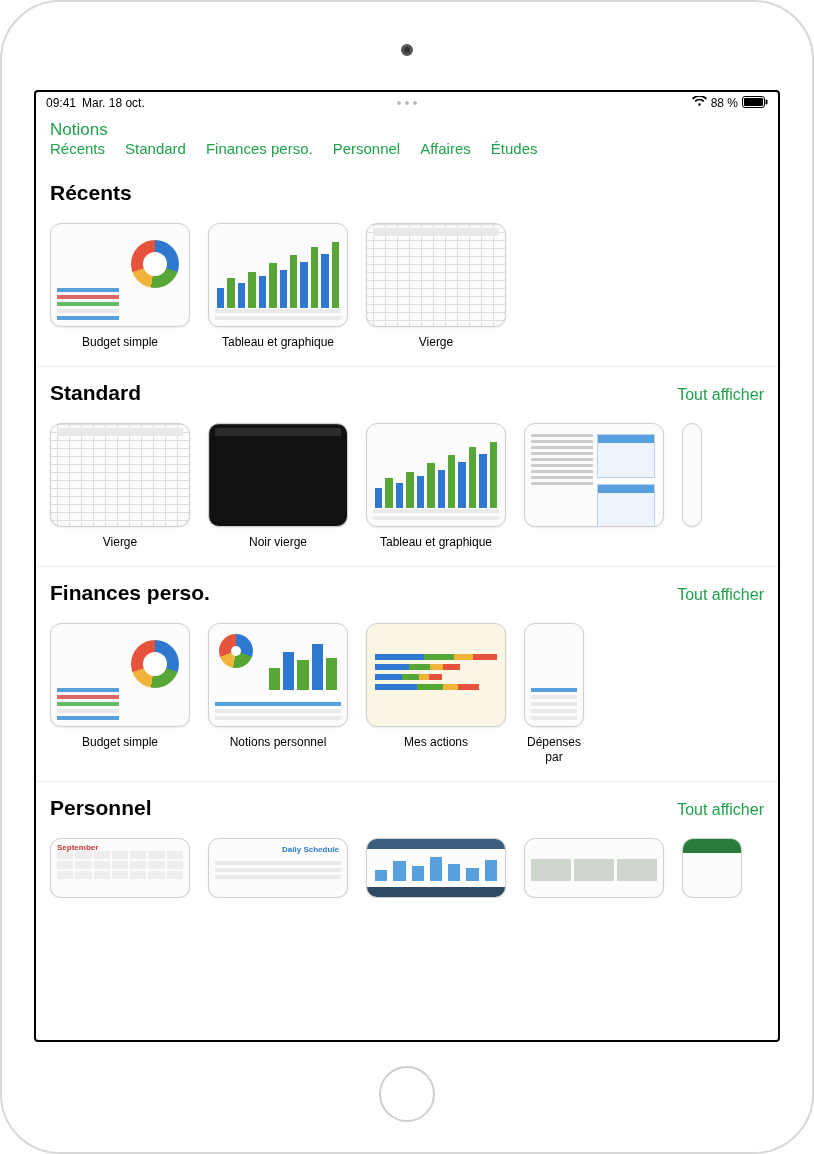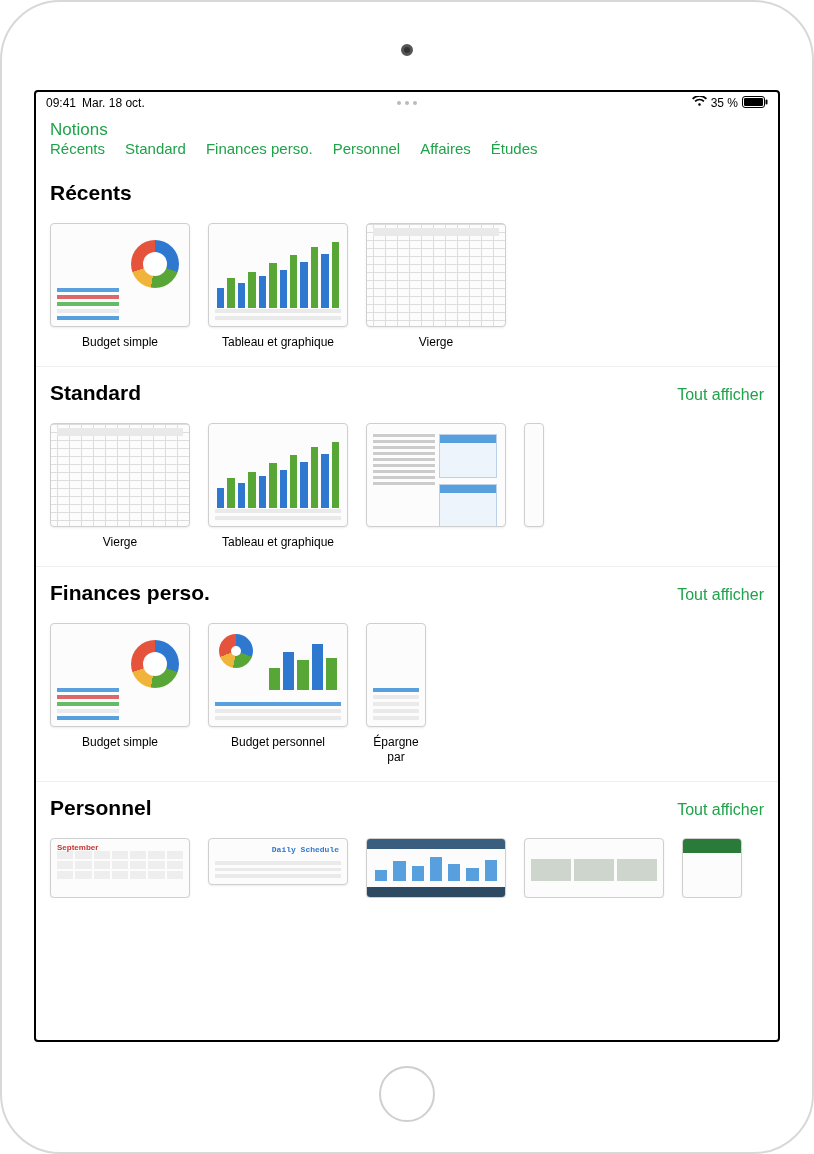--- a/index.html
+++ b/index.html
@@ -127,21 +127,21 @@
   .template {
     flex: 0 0 140px;
     display: flex;
     flex-direction: column;
     align-items: center;
   }
   .thumb {
     width: 140px;
     height: 104px;
     border: 1px solid #cfcfcf;
-    border-radius: 4px;
+    border-radius: 11px;
     background: #fcfcfc;
     overflow: hidden;
     position: relative;
     box-shadow: 0 1px 2px rgba(0,0,0,0.08);
   }
   .tmpl-label {
     margin-top: 8px;
     font-size: 12px;
     text-align: center;
     line-height: 1.25;
@@ -222,21 +222,21 @@
         <span></span>
           <span></span>
           <span></span>
       </div>
       <div class="status-right">
         <span class="wifi-icon">
           <svg width="15" height="11" viewBox="0 0 15 11">
               <path d="M7.5 9.8a1.3 1.3 0 100-2.6 1.3 1.3 0 000 2.6zM3.7 5.9a5.4 5.4 0 017.6 0l1.2-1.2a7.1 7.1 0 00-10 0l1.2 1.2zM1.2 3.4a8.9 8.9 0 0112.6 0L15 2.2a10.6 10.6 0 00-15 0l1.2 1.2z" fill="#000"></path>
             </svg>
         </span>
-        <span>35 %</span>
+        <span>88 %</span>
         <span class="battery-icon">
           <svg width="26" height="12" viewBox="0 0 26 12">
               <rect x="0.5" y="0.5" width="22" height="11" rx="2.5" stroke="#000" fill="none"></rect>
               <rect x="2" y="2" width="19" height="8" rx="1.2" fill="#000"></rect>
               <rect x="23.5" y="3.5" width="2" height="5" rx="1" fill="#000"></rect>
             </svg>
         </span>
       </div>
     </div>
 
@@ -317,20 +317,26 @@
         </div>
         <div class="row">
 
           <div class="template">
             <div class="thumb th-grid">
                 <div class="th-header"></div>
               </div>
             <div class="tmpl-label">Vierge</div>
           </div>
 
+          <div class="template">
+            <div class="thumb th-grid th-dark">
+                <div class="th-header"></div>
+              </div>
+            <div class="tmpl-label">Noir vierge</div>
+          </div>
 
           <div class="template">
             <div class="thumb">
               <div class="bars">
                   <span style="height:30%"></span>
                   <span style="height:45%"></span>
                   <span style="height:38%"></span>
                   <span style="height:55%"></span>
                   <span style="height:48%"></span>
                   <span style="height:68%"></span>
@@ -404,36 +410,47 @@
                   <span style="height:55%"></span>
                   <span style="height:85%"></span>
                   <span style="height:60%"></span>
                 </div>
               <div class="mini-rows">
                   <i class="b"></i>
                   <i></i>
                   <i></i>
                 </div>
             </div>
-            <div class="tmpl-label">Budget personnel</div>
-          </div>
-
-
+            <div class="tmpl-label">Notions personnel</div>
+          </div>
+
+
+          <div class="template">
+            <div class="thumb" style="background:#fbf6e3;">
+              <div class="stockbar">
+                  <i></i>
+                  <i></i>
+                  <i></i>
+                  <i></i>
+                </div>
+            </div>
+            <div class="tmpl-label">Mes actions</div>
+          </div>
 
           <div class="template" style="flex:0 0 60px">
             <div class="thumb" style="width:60px">
               <div class="mini-rows">
                   <i class="b"></i>
                   <i></i>
                   <i></i>
                   <i></i>
                   <i></i>
                 </div>
             </div>
-            <div class="tmpl-label">Épargne par</div>
+            <div class="tmpl-label">Dépenses par</div>
           </div>
 
         </div>
       </div>
 
       <div class="section">
         <div class="section-header">
           <div class="section-title">Personnel</div>
           <div class="see-all">Tout afficher</div>
         </div>
@@ -462,21 +479,21 @@
                   <i></i>
                   <i></i>
                   <i></i>
                   <i></i>
                   <i></i>
                 </div>
             </div>
           </div>
 
           <div class="template">
-            <div class="thumb" style="height:47px;font-family:Liberation Mono, monospace;">
+            <div class="thumb" style="height:60px;">
               <div style="position:absolute;top:6px;right:8px;font-size:8px;color:#2f78d0;font-weight:600">Daily Schedule</div>
               <div class="mini-rows" style="top:22px;">
                   <i></i>
                   <i></i>
                   <i></i>
                 </div>
             </div>
           </div>
 
           <div class="template">

